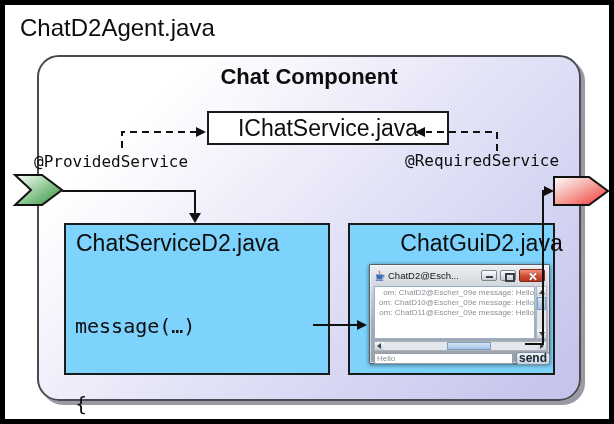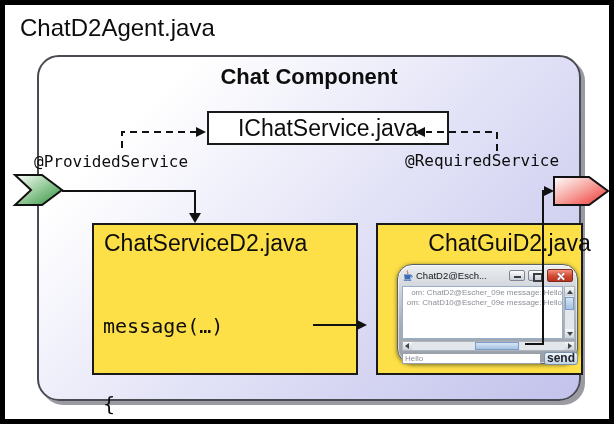--- a/index.html
+++ b/index.html
@@ -16,32 +16,32 @@
     box-shadow:4px 4px 0 #9a9aa2;
   }
   .component-title{position:absolute;left:32px;top:59px;width:544px;text-align:center;
     font-size:22px;font-weight:bold;color:#0d0d0d;}
   .ichat-box{position:absolute;left:202px;top:106px;width:242px;height:34px;box-sizing:border-box;
     background:#fff;border:2px solid #1a1a1a;display:flex;align-items:center;justify-content:center;
     font-size:23px;color:#0d0d0d;}
   .mono-label{position:absolute;font-family:"DejaVu Sans Mono",monospace;font-size:16px;color:#0d0d0d;white-space:nowrap;}
   .provided-label{left:29px;top:147px;}
   .required-label{left:400px;top:146px;}
-  .class-box{position:absolute;top:218px;height:152px;box-sizing:border-box;background:#fde047;border:2px solid #1a1a1a;margin-left:28px;}
+  .class-box{position:absolute;top:218px;height:152px;box-sizing:border-box;background:#7dd3fc;border:2px solid #1a1a1a;}
   .service-box{left:59px;width:266px;}
   .gui-box{left:343px;width:207px;}
   .class-box-title{position:absolute;top:5px;left:0;width:100%;text-align:center;font-size:23px;color:#0d0d0d;white-space:nowrap;padding-left:30px;}
   .service-box .class-box-title{text-align:left;padding-left:10px;box-sizing:border-box;}
   .code{position:absolute;left:9px;top:36px;font-family:"DejaVu Sans Mono",monospace;
     font-size:20px;line-height:26px;color:#0d0d0d;white-space:pre;}
   .svg-overlay{position:absolute;left:0;top:0;width:614px;height:424px;pointer-events:none;z-index:8;}
 
   
   .chat-window{position:absolute;left:19px;top:39px;width:181px;height:100px;box-sizing:border-box;
-    border:1px solid #5a6068;border-radius:15px;
+    border:1px solid #5a6068;border-radius:1px;
     background:linear-gradient(#eceef1,#a8aeb6 60%,#9aa0a9);
     box-shadow:0 1px 4px rgba(0,0,0,.55), inset 0 0 0 1px rgba(255,255,255,.55);
     font-family:"Liberation Sans",sans-serif;}
   .cw-titlebar{position:absolute;left:4px;right:4px;top:2px;height:16px;display:flex;align-items:center;}
   .cw-java-icon{width:11px;height:11px;flex:0 0 auto;}
   .cw-title{flex:1 1 auto;margin-left:3px;font-size:9.5px;color:#14161a;white-space:nowrap;overflow:hidden;}
   .cw-btn{flex:0 0 auto;box-sizing:border-box;border:1px solid #80868f;border-radius:2px;margin-left:3px;
     background:linear-gradient(#fbfcfd,#c9cfd7);position:relative;}
   .cw-btn.min,.cw-btn.max{width:16px;height:11px;}
   .cw-btn.close{width:26px;height:13px;border-color:#7e2a1c;
@@ -127,20 +127,21 @@
           </span>
         <span class="cw-btn close">
             <span class="glyph-close-a"></span>
             <span class="glyph-close-b"></span>
           </span>
       </div>
 
       <div class="cw-messages">
         <div>om: ChatD2@Escher_09e message: Hello</div>
         <div>om: ChatD10@Escher_09e message: Hello</div>
+        <div>om: ChatD11@Escher_09e message: Hello</div>
       </div>
 
       <div class="cw-vscroll">
         <span class="sb-btn vs-up">
             <span class="tri tri-up"></span>
           </span>
         <span class="vs-thumb"></span>
         <span class="sb-btn vs-down">
             <span class="tri tri-down"></span>
           </span>

